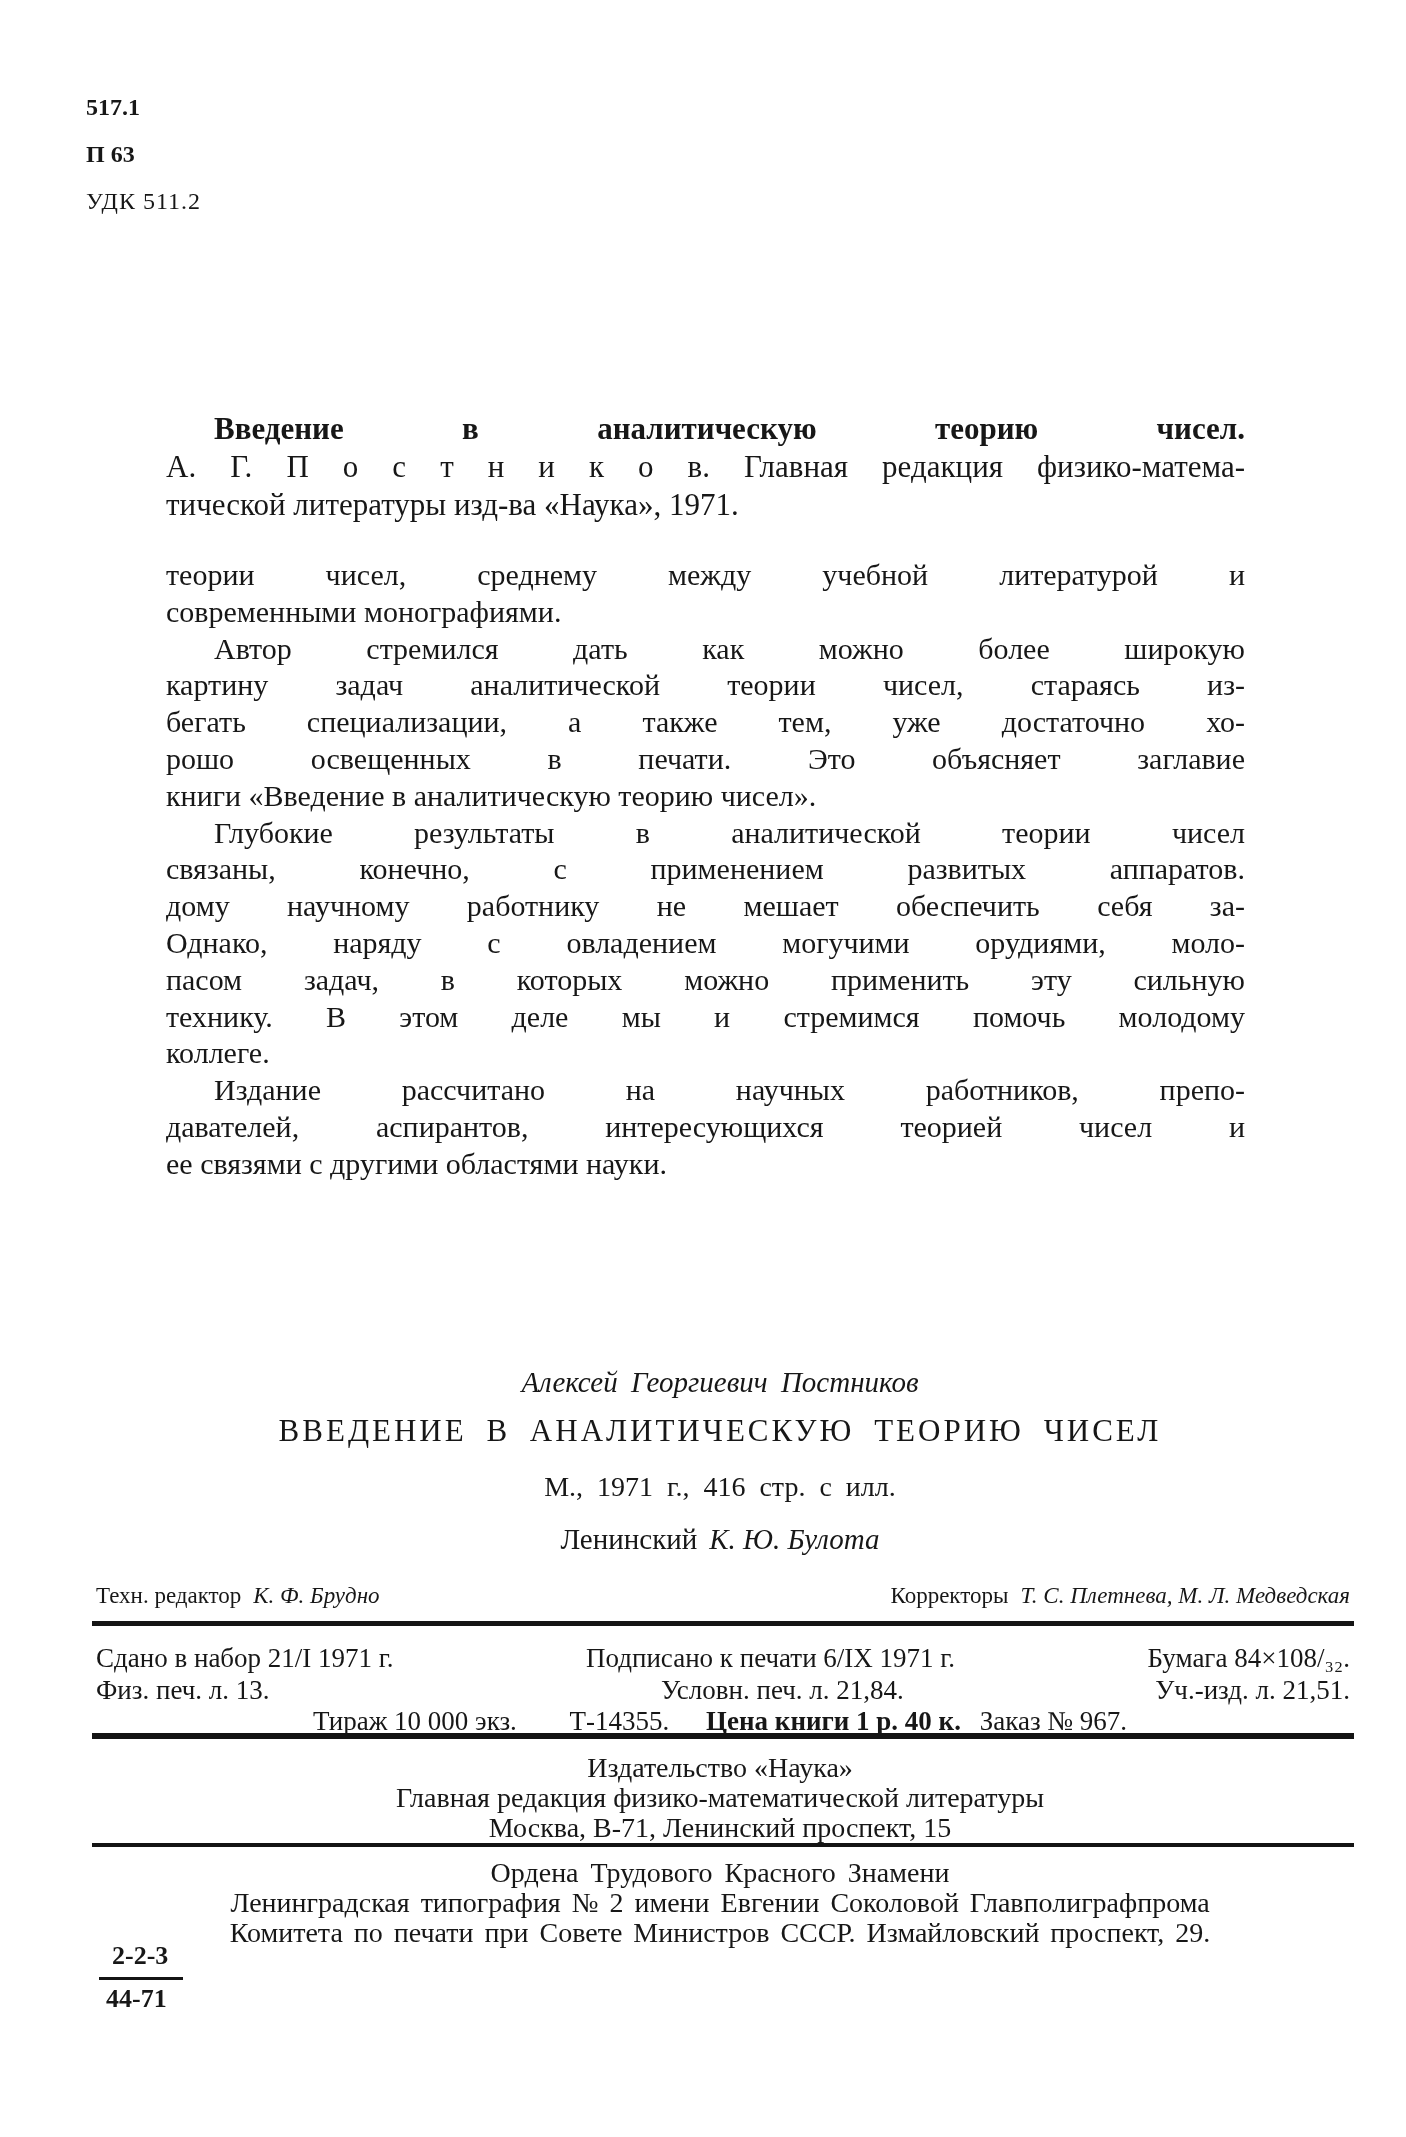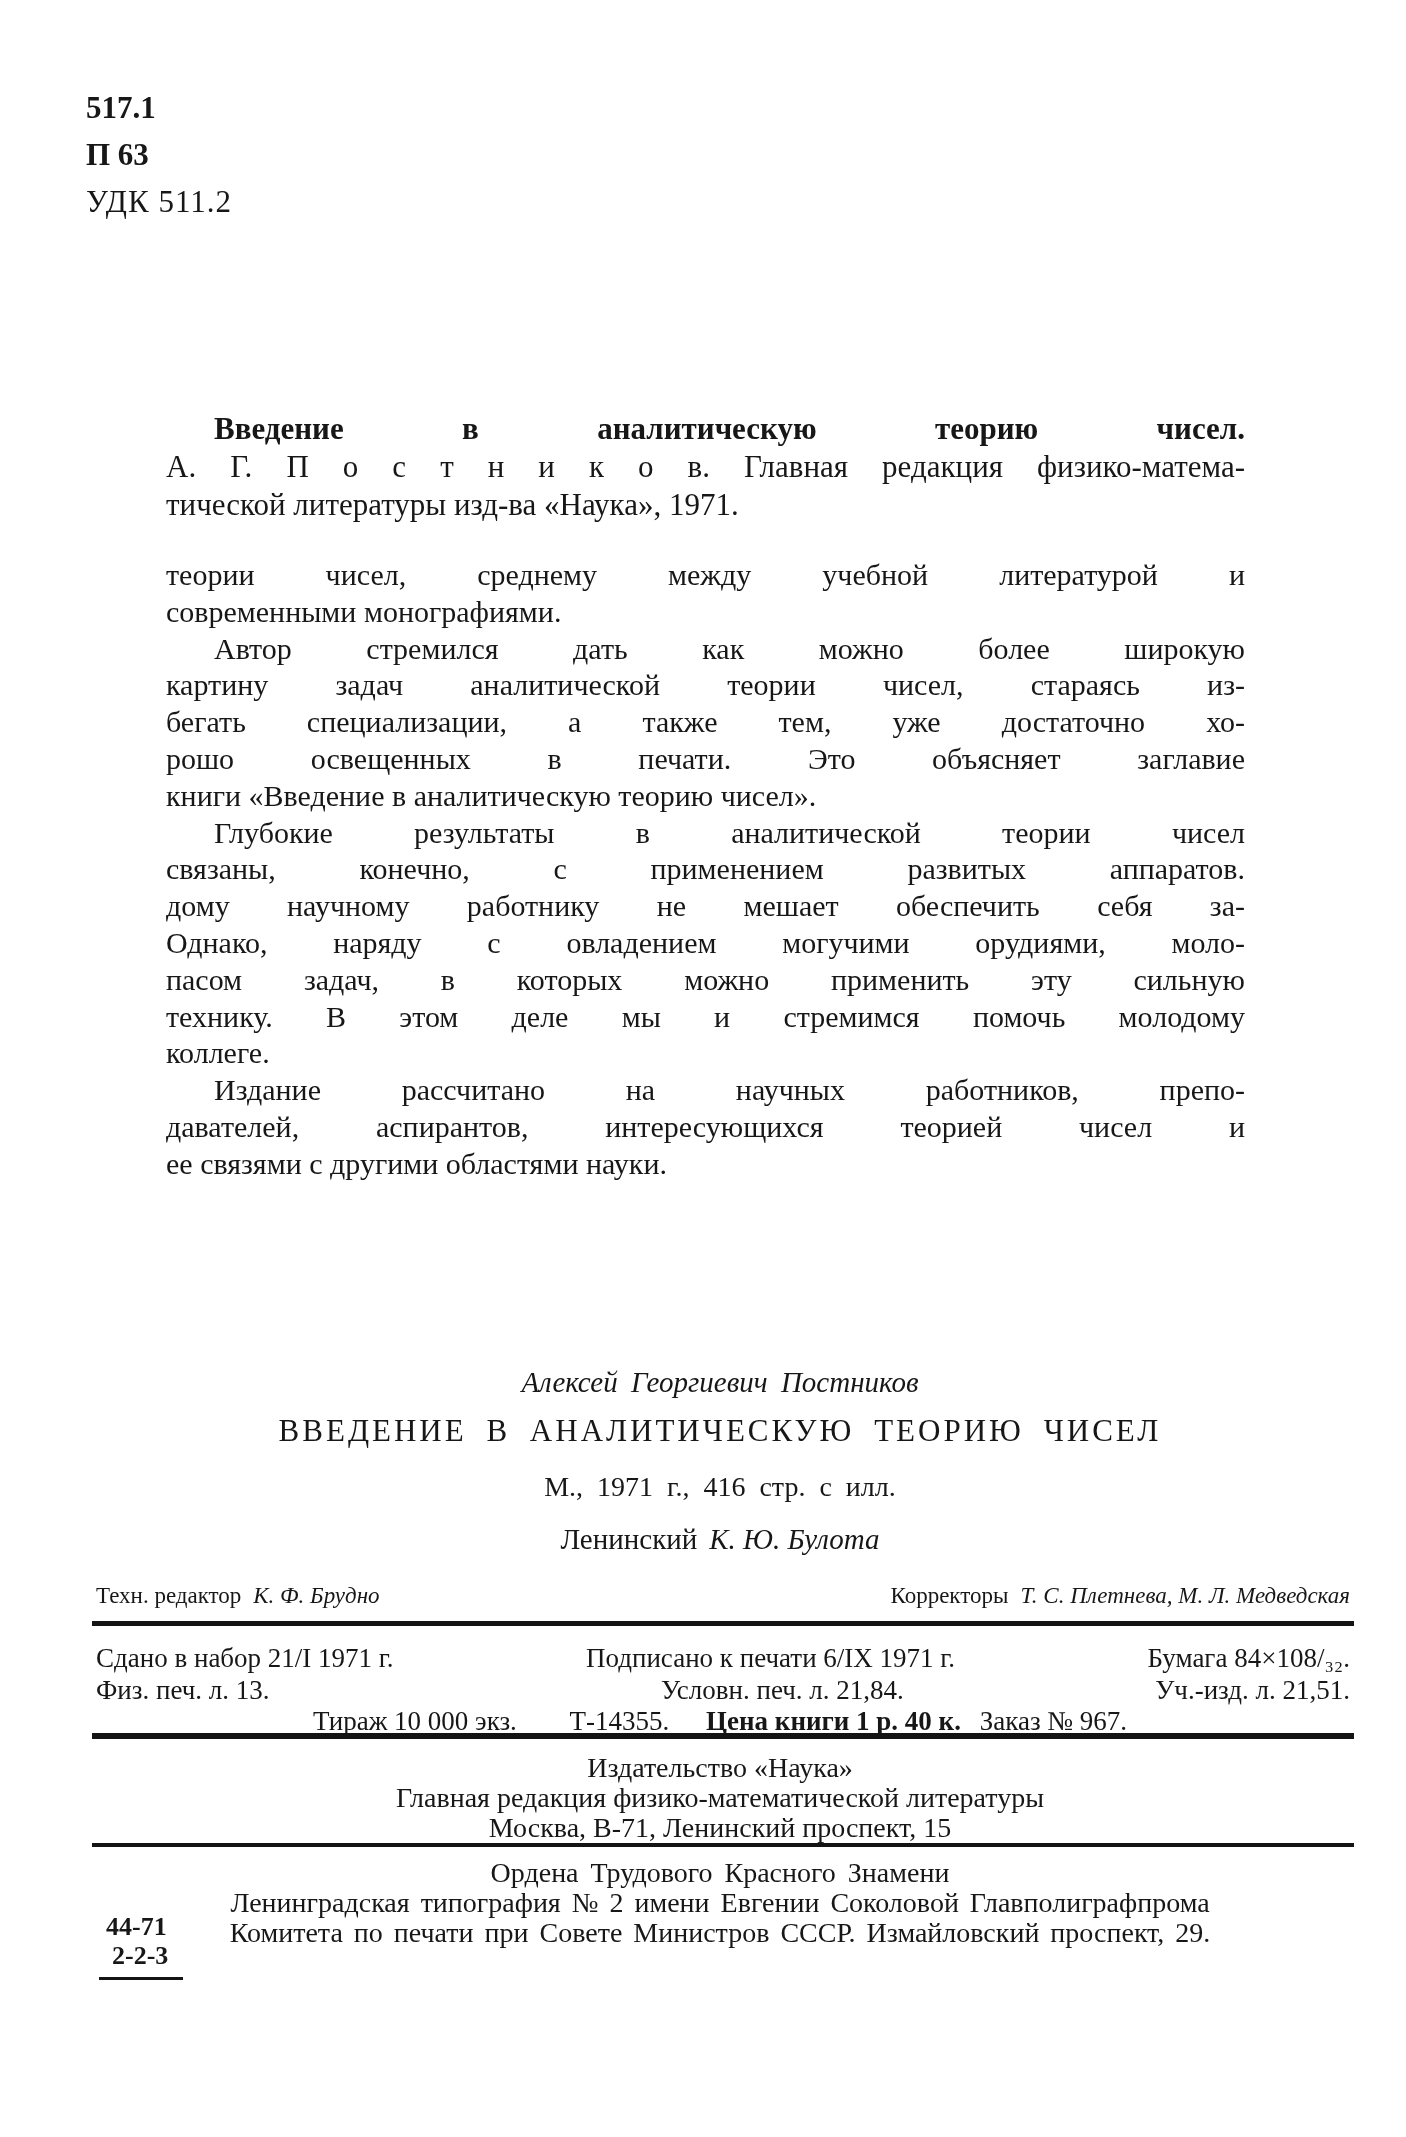--- a/index.html
+++ b/index.html
@@ -5,21 +5,21 @@
   html,body { margin:0; padding:0; }
   body {
     width:1406px; height:2137px; position:relative;
     background:#ffffff; color:#171717;
     font-family:"Liberation Serif","DejaVu Serif",serif;
     overflow:hidden;
   }
   .abs { position:absolute; }
 
   
-  #catalog { left:86px; top:84px; font-size:31px; line-height:47px; font-weight:bold; }
+  #catalog { left:86px; top:84px; font-size:24px; line-height:47px; font-weight:bold; }
   #catalog .udc { font-weight:normal; letter-spacing:1px; }
 
   
   #annotation { left:166px; top:410px; width:1079px; }
   .t-line { font-size:31px; line-height:38px; }
   .p-line { font-size:30px; line-height:36.8px; }
   .just { text-align:justify; text-align-last:justify; }
   .ind  { text-indent:48px; }
   .bold { font-weight:bold; }
   #paragraphs { margin-top:33px; }
@@ -57,21 +57,21 @@
   #publisher-division { top:1782px; font-size:28px; }
   #publisher-address  { top:1812px; font-size:28px; }
 
   #printer-line1 { top:1857px; font-size:28px; word-spacing:5px; }
   #printer-line2 { top:1887px; font-size:28px; word-spacing:4px; }
   #printer-line3 { top:1917px; font-size:28px; word-spacing:4px; }
 
   
   #fraction-num   { left:112px; top:1941px; font-size:26px; font-weight:bold; }
   #fraction-rule  { left:99px;  top:1977px; width:84px; height:3px; background:#141414; position:absolute; }
-  #fraction-den   { left:106px; top:1912px; font-size:26px; font-weight:bold; }
+  #fraction-den   { left:106px; top:1984px; font-size:26px; font-weight:bold; }
 </style>
 </head>
 <body>
 
 <div id="catalog" class="abs">
   <div>517.1</div>
   <div>П 63</div>
   <div class="udc">УДК 511.2</div>
 </div>
 

